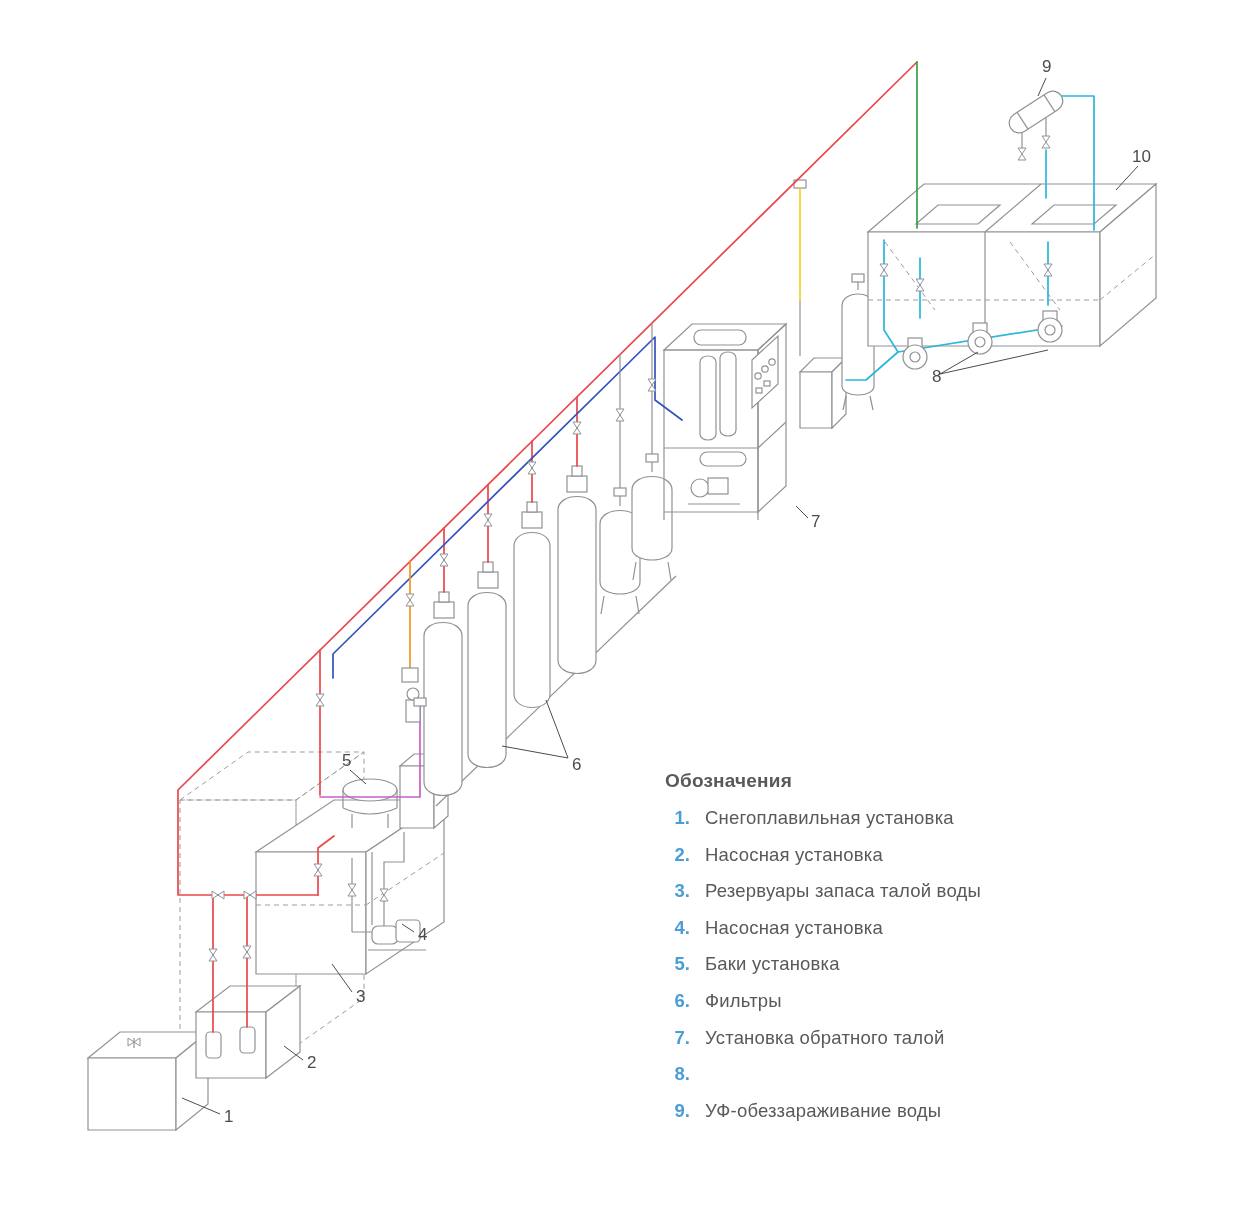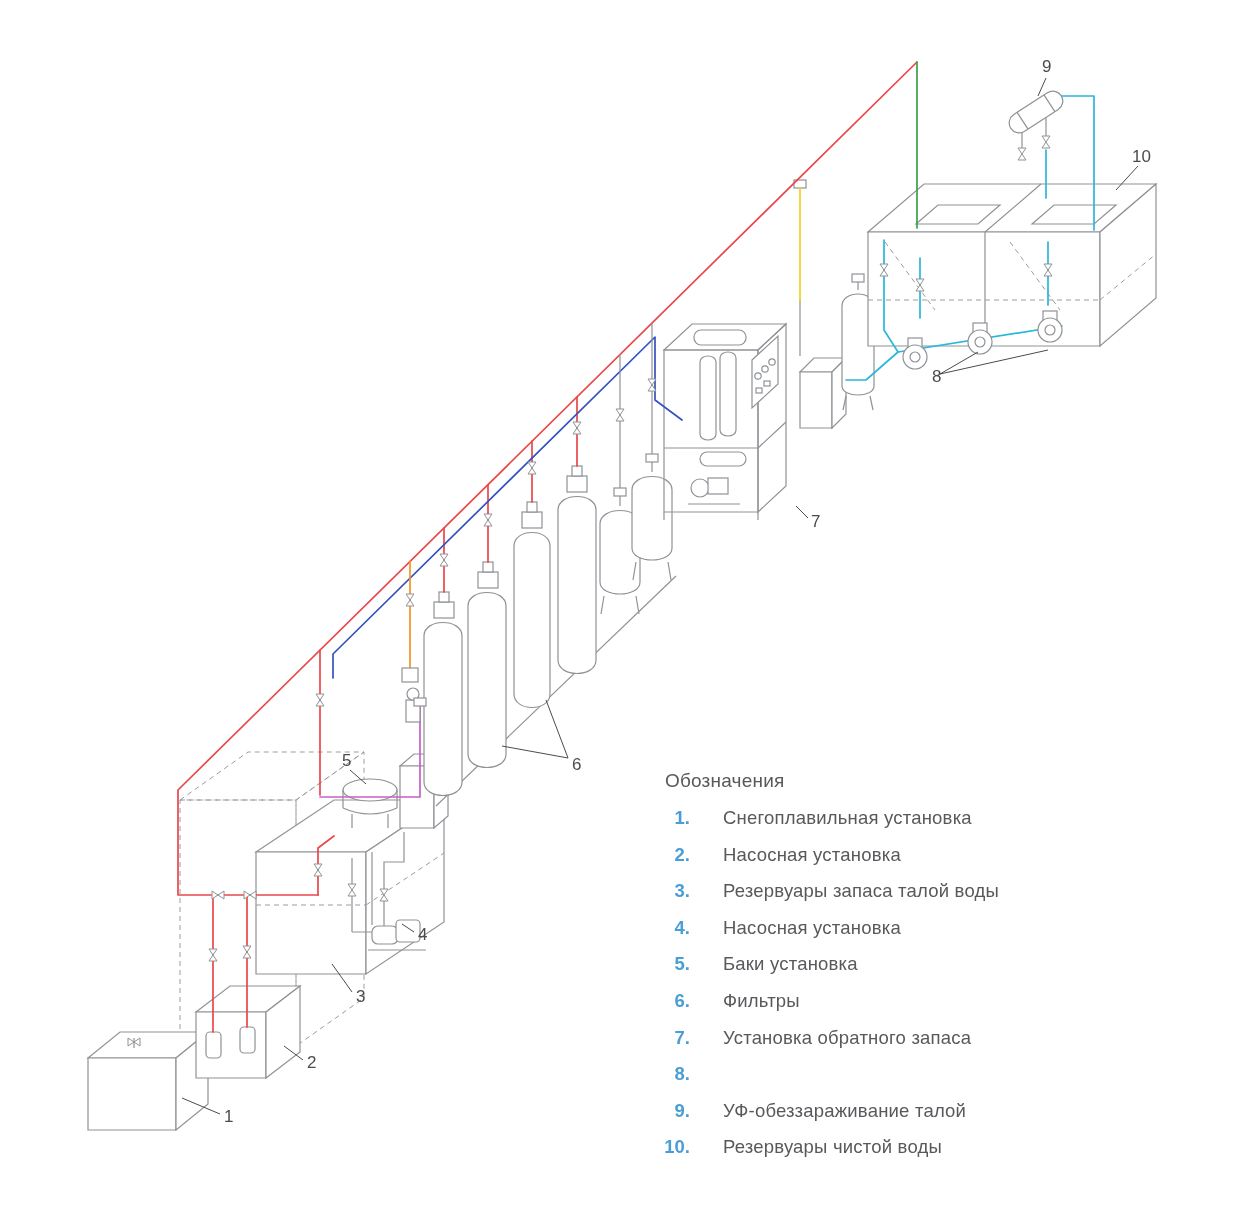--- a/index.html
+++ b/index.html
@@ -2,25 +2,25 @@
 <html><head>
 <meta charset="utf-8">
 <style>
   html,body{margin:0;padding:0;background:#ffffff;}
   .stage{position:relative;width:1240px;height:1218px;background:#ffffff;overflow:hidden;
          font-family:"Liberation Sans",sans-serif;}
   .diagram-svg{position:absolute;left:0;top:0;}
 
   
   .legend{position:absolute;left:660px;top:770px;width:540px;}
-  .legend-title{font-size:19px;color:#58595c;margin:0 0 15px 5px;font-weight:400;letter-spacing:.2px;}
+  .legend-title{font-size:19px;color:#58595c;margin:0 0 15px 5px;font-weight:700;letter-spacing:.2px;}
   .legend ol{list-style:none;margin:0;padding:0;}
   .legend li{display:flex;align-items:baseline;margin-bottom:14.6px;font-size:18.5px;}
   .legend .num{width:30px;text-align:right;margin-right:15px;font-weight:700;color:#4a9ed6;flex:0 0 30px;}
-  .legend .lbl{color:#58595c;letter-spacing:.2px;margin-left:18px;}
+  .legend .lbl{color:#58595c;letter-spacing:.2px;}
 
   
   .eq{stroke-width:1.2;}
   .eqf{stroke-width:1.2;}
   .pipe{stroke-width:1.7;fill:none;stroke-linecap:round;stroke-linejoin:round;}
   .dash{stroke-width:1;fill:none;stroke-dasharray:5 4;}
   .leader{stroke-width:1;fill:none;}
   .valve-g{stroke-width:1;}
   .callout-txt{font-family:"Liberation Sans",sans-serif;font-size:17px;}
 </style>
@@ -297,29 +297,25 @@
     <li>
           <span class="num">5.</span>
           <span class="lbl">Баки установка</span>
         </li>
     <li>
           <span class="num">6.</span>
           <span class="lbl">Фильтры</span>
         </li>
     <li>
           <span class="num">7.</span>
-          <span class="lbl">Установка обратного запаса</span>
+          <span class="lbl">Установка обратного талой</span>
         </li>
     <li>
           <span class="num">8.</span>
         </li>
     <li>
           <span class="num">9.</span>
-          <span class="lbl">УФ-обеззараживание талой</span>
-        </li>
-    <li>
-          <span class="num">10.</span>
-          <span class="lbl">Резервуары чистой воды</span>
+          <span class="lbl">УФ-обеззараживание воды</span>
         </li>
   </ol>
 </div>
 
 </div>
 
 </body></html>

